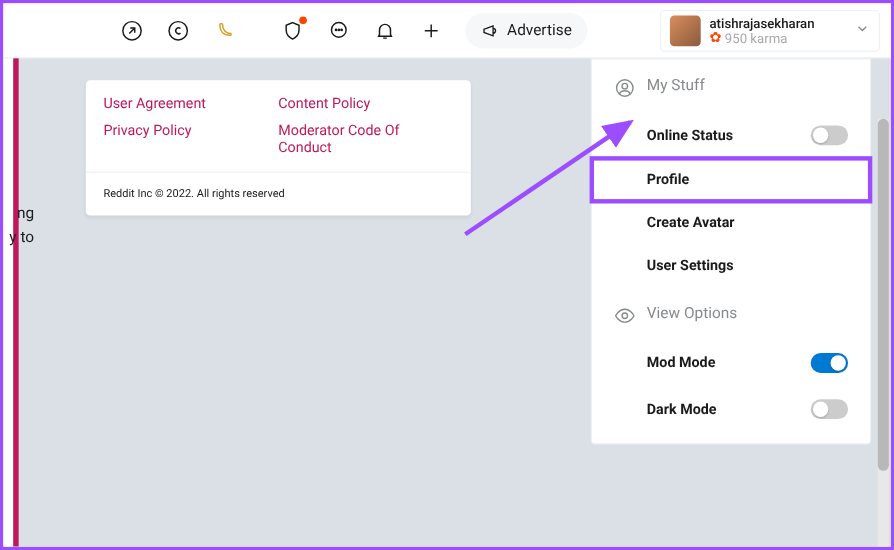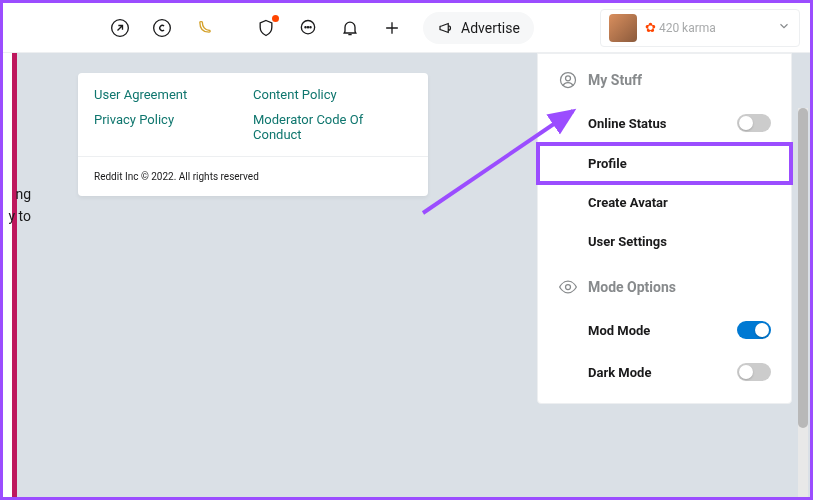--- a/index.html
+++ b/index.html
@@ -21,25 +21,25 @@
     .chev { color: #878a8c; }
     
     .content { position: relative; height: calc(100% - 50px); background: #dae0e6; }
     .left-strip { position: absolute; left: 0; top: 0; width: 14px; height: 100%; background: #fff; border-right: 5px solid #be185d; }
     .left-text { position: absolute; left: 0; top: 130px; font-size: 14px; color: #1a1a1b; line-height: 22px; overflow: hidden; width: 28px; text-align: right; }
     
     .footer-panel { position: absolute; left: 75px; top: 20px; width: 350px; background: #fff; border-radius: 4px; box-shadow: 0 2px 4px rgba(0,0,0,0.06); padding: 0; }
     .ft-sec { padding: 14px 16px; border-bottom: 1px solid #edeff1; display: flex; }
     .ft-sec:last-child { border-bottom: none; }
     .ft-col { flex: 1; display: flex; flex-direction: column; gap: 10px; font-size: 13px; }
-    .ft-col a { color: #0f766e; text-decoration: none; cursor: pointer; }
+    .ft-col a { color: #be185d; text-decoration: none; cursor: pointer; }
     .ft-copy { padding: 14px 16px; font-size: 10px; color: #1a1a1b; }
     
     .dropdown { position: absolute; right: 18px; top: 0; width: 255px; background: #fff; border: 1px solid #edeff1; border-radius: 0 0 4px 4px; padding-bottom: 10px; }
-    .dd-header { display: flex; align-items: center; gap: 10px; padding: 16px 20px 12px; color: #878a8c; font-size: 14px; font-weight: 700; }
+    .dd-header { display: flex; align-items: flex-start; gap: 10px; padding: 16px 20px 12px; color: #878a8c; font-size: 14px; font-weight: 400; }
     .dd-header svg { width: 20px; height: 20px; stroke: #878a8c; fill: none; }
     .dd-item { display: flex; align-items: center; justify-content: space-between; padding: 12px 20px 12px 50px; font-size: 13px; color: #1a1a1b; cursor: pointer; font-weight: 700; }
     .dd-item.highlighted { outline: 4px solid #9b4dff; outline-offset: -2px; }
     .toggle { width: 34px; height: 18px; border-radius: 9px; background: #ccc; position: relative; }
     .toggle::after { content: ""; position: absolute; width: 14px; height: 14px; border-radius: 50%; background: #fff; top: 2px; left: 2px; box-shadow: 0 1px 2px rgba(0,0,0,0.2); }
     .toggle.on { background: #0079d3; }
     .toggle.on::after { left: auto; right: 2px; }
     
     .scrollbar { position: absolute; right: 2px; top: 55px; width: 10px; height: 430px; background: #e8e8e8; border-radius: 0; }
     .scroll-thumb { position: absolute; top: 0; width: 10px; height: 320px; background: #b8b8b8; border-radius: 5px; }
@@ -94,23 +94,24 @@
   </span>
   <div class="advertise">
     <svg viewBox="0 0 24 24" fill="none" stroke="currentColor" stroke-width="1.6">
         <path d="M4 10v4l3 1 8 3V6L7 9l-3 1zM15 9a3 3 0 0 1 0 6"></path>
       </svg>
     <span>Advertise</span>
   </div>
   <div class="user-box">
     <div class="avatar"></div>
     <div class="user-info">
+      <span class="username">atishrajasekharan</span>
       <span class="karma">
           <span class="karma-icon">✿</span>
-          <span>420 karma</span>
+          <span>950 karma</span>
         </span>
     </div>
     <span class="chev">
       <svg width="14" height="14" viewBox="0 0 24 24" fill="none" stroke="currentColor" stroke-width="2">
           <path d="M6 9l6 6 6-6"></path>
         </svg>
     </span>
   </div>
 </div>
 
@@ -156,21 +157,21 @@
       <span>Create Avatar</span>
     </div>
     <div class="dd-item">
       <span>User Settings</span>
     </div>
     <div class="dd-header">
       <svg viewBox="0 0 24 24">
           <path d="M2 12s3.5-7 10-7 10 7 10 7-3.5 7-10 7S2 12 2 12z" stroke-width="1.5"></path>
           <circle cx="12" cy="12" r="3" stroke-width="1.5"></circle>
         </svg>
-      <span>Mode Options</span>
+      <span>View Options</span>
     </div>
     <div class="dd-item">
       <span>Mod Mode</span>
       <span class="toggle on"></span>
     </div>
     <div class="dd-item">
       <span>Dark Mode</span>
       <span class="toggle"></span>
     </div>
   </div>

